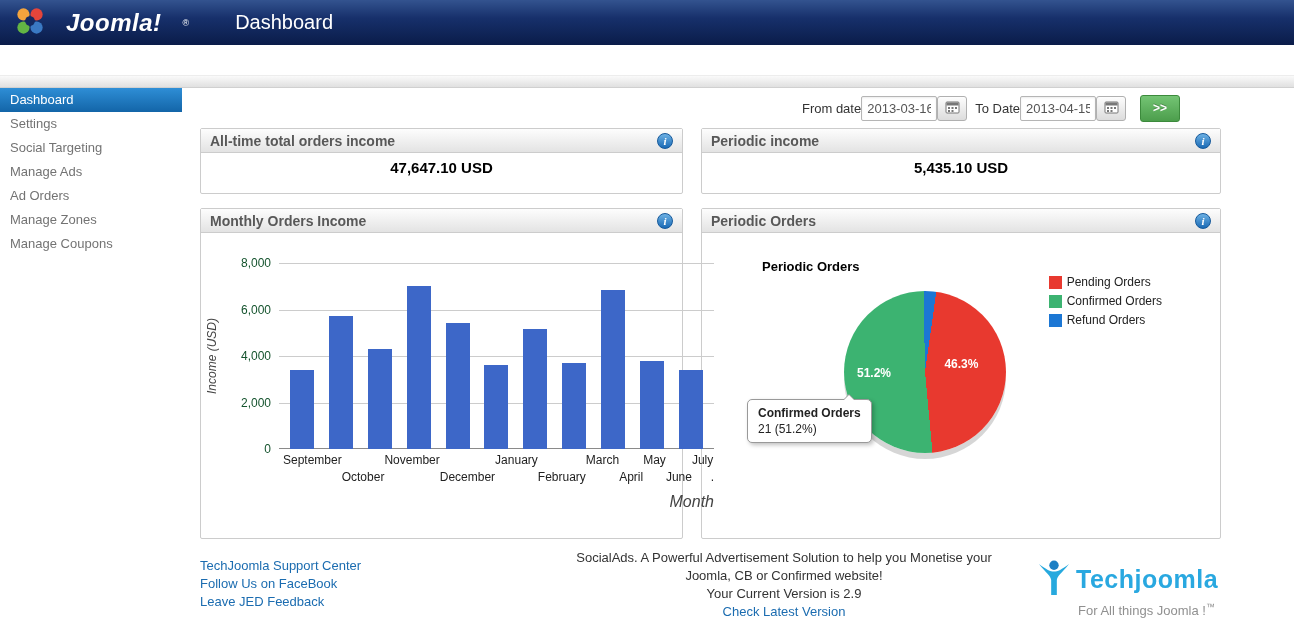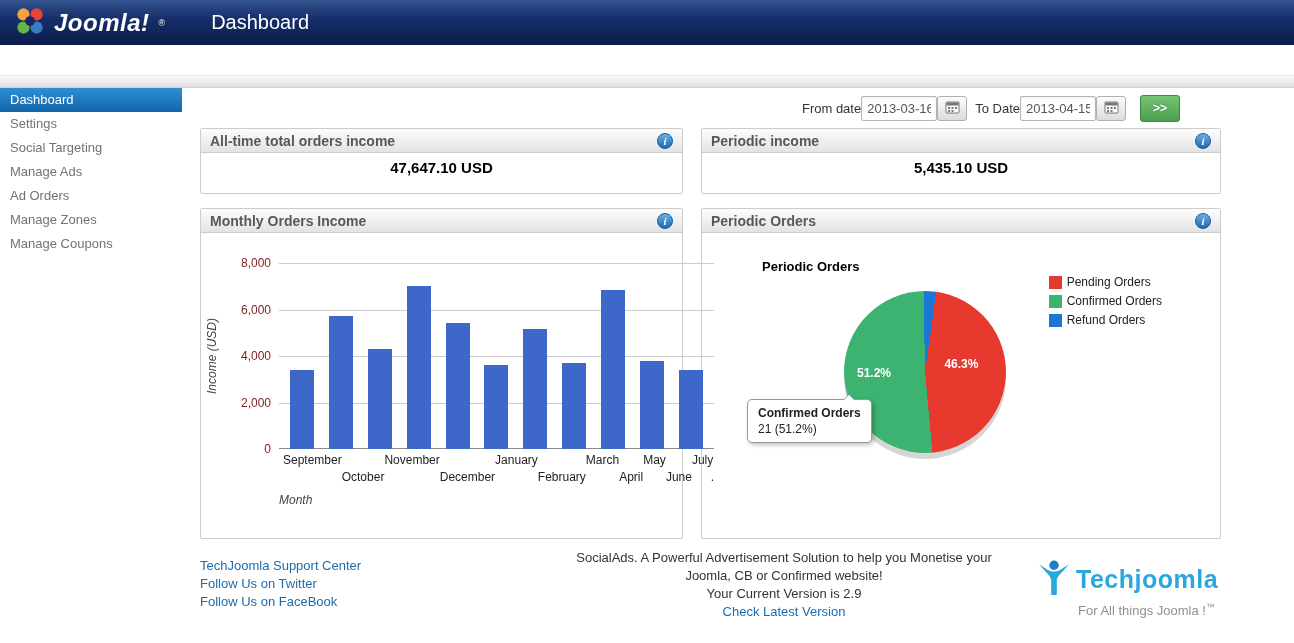--- a/index.html
+++ b/index.html
@@ -1,21 +1,21 @@
 <!DOCTYPE html>
 <html><head>
 <meta charset="utf-8">
 <style>
   * { margin:0; padding:0; box-sizing:border-box; }
   html,body { width:1294px; height:643px; }
   body { font-family:"Liberation Sans", sans-serif; background:#fff; position:relative; overflow:hidden; font-size:13px; color:#333; }
 
   
   .topbar { height:45px; background:linear-gradient(180deg,#33538f 0%,#17306b 40%,#0a1c49 100%); display:flex; align-items:center; padding:0 14px; }
-  .brand { display:flex; align-items:center; gap:8px;justify-content:flex-end; }
+  .brand { display:flex; align-items:center; gap:20px;justify-content:flex-end; }
   .brand-text { color:#fff; font-size:24px; font-weight:bold; font-style:italic; letter-spacing:.5px; }
   .brand-reg { color:#fff; font-size:9px; vertical-align:super; margin-left:1px; }
   .page-title { color:#fff; font-size:20px; margin-left:46px; font-weight:normal; }
 
   .strip { position:absolute; top:75px; left:0; width:100%; height:13px; background:linear-gradient(#fafafa,#e0e0e0); border-top:1px solid #ededed; border-bottom:1px solid #d0d0d0; }
 
   
   .sidebar { position:absolute; top:88px; left:0; width:182px; }
   .side-item { height:24px; line-height:24px; padding-left:10px; font-size:13px; color:#737373; cursor:pointer; }
   .side-item.active { background:linear-gradient(#2e8ed6,#1365a8); color:#fff; }
@@ -38,32 +38,32 @@
   .panel-title { font-size:14px; font-weight:bold; color:#585858; }
   .info-icon { width:16px; height:16px; border-radius:50%; background:linear-gradient(#6db1e4,#1a6ab5); border:1px solid #15599b; color:#fff; font-size:11px; font-weight:bold; font-style:italic; font-family:"Liberation Serif",serif; display:flex; align-items:center; justify-content:center; cursor:pointer; flex:0 0 auto; }
   .panel-value { padding:6px 8px 17px; text-align:center; font-size:15px; font-weight:bold; color:#000; }
 
   
   .chart-body { height:305px; position:relative; padding-top:16px; }
   .chart-title { margin-left:78px; width:435px; text-align:center; font-weight:bold; font-size:13px; color:#000; }
   .chart-grid { display:grid; grid-template-columns:22px 56px 435px; height:186px; margin-top:14px; }
   .ylabel { writing-mode:vertical-rl; transform:rotate(180deg); font-style:italic; font-size:12px; color:#444; align-self:center; justify-self:center; white-space:nowrap; }
   .yticks { position:relative; }
-  .ytick { position:absolute; right:8px; transform:translateY(-50%); font-size:12px; color:#7f1d1d; }
+  .ytick { position:absolute; right:8px; transform:translateY(-50%); font-size:12px; color:#14532d; }
   .plot { position:relative; }
   .gridline { position:absolute; left:0; right:0; height:1px; background:#ccc; }
   .gridline.axisline { background:#8a8a8a; }
   .bars { position:absolute; left:4px; right:4px; top:0; bottom:0; display:flex; align-items:flex-end; }
   .bar-slot { flex:1; display:flex; justify-content:center; align-items:flex-end; height:100%; }
   .bar { width:24px; }
   .xlabels-wrap { margin-left:78px; width:435px; position:relative; height:40px; }
   .xlabels { display:flex; position:absolute; left:4px; right:4px; top:4px; }
   .xlab { flex:1; text-align:center; font-size:12px; color:#222; height:15px; }
   .xoverflow { position:absolute; right:0; top:21px; font-size:12px; color:#222; }
-  .xaxis-title { margin-left:78px; width:435px; text-align:left; font-style:italic; font-size:12px; color:#444; margin-top:4px; }
+  .xaxis-title { margin-left:78px; width:435px; text-align:right; font-style:italic; font-size:16px; color:#444; margin-top:4px; }
 
   
   .pie-body { height:305px; position:relative; }
   .pie-title { position:absolute; left:60px; top:26px; font-weight:bold; font-size:13px; color:#000; }
   .pie { position:absolute; left:142px; top:58px; width:162px; height:162px; border-radius:50%; box-shadow:0 6px 0 rgba(0,0,0,.16); }
   .pie-pct { position:absolute; color:#fff; font-size:12px; font-weight:bold; }
   .legend { position:absolute; right:58px; top:42px; }
   .legend-item { display:flex; align-items:center; gap:5px; margin-bottom:5px; font-size:12px; color:#222; }
   .legend-swatch { width:13px; height:13px; display:inline-block; flex:0 0 auto; }
   .pie-tooltip { position:absolute; left:45px; top:166px; background:#fff; border:1px solid #999; border-radius:5px; padding:5px 10px; font-size:12px; color:#222; box-shadow:2px 2px 4px rgba(0,0,0,.25); line-height:16px; }
@@ -281,22 +281,22 @@
           <div class="tt-title">Confirmed Orders</div>
           <div>21 (51.2%)</div>
         </div>
       </div>
     </div>
   </div>
 
   <div class="footer">
     <div class="footer-links" id="footer-links">
         <a href="#">TechJoomla Support Center</a>
-        <a href="#">Follow Us on Twitter</a>
         <a href="#">Follow Us on FaceBook</a>
+        <a href="#">Leave JED Feedback</a>
       </div>
     <div class="footer-center">
       <div>SocialAds. A Powerful Advertisement Solution to help you Monetise your</div>
       <div>Joomla, CB or Confirmed website!</div>
       <div>Your Current Version is 2.9</div>
       <div><a href="#" class="link">Check Latest Version</a></div>
     </div>
     <div class="footer-logo">
       <div class="logo-row">
         <span>

